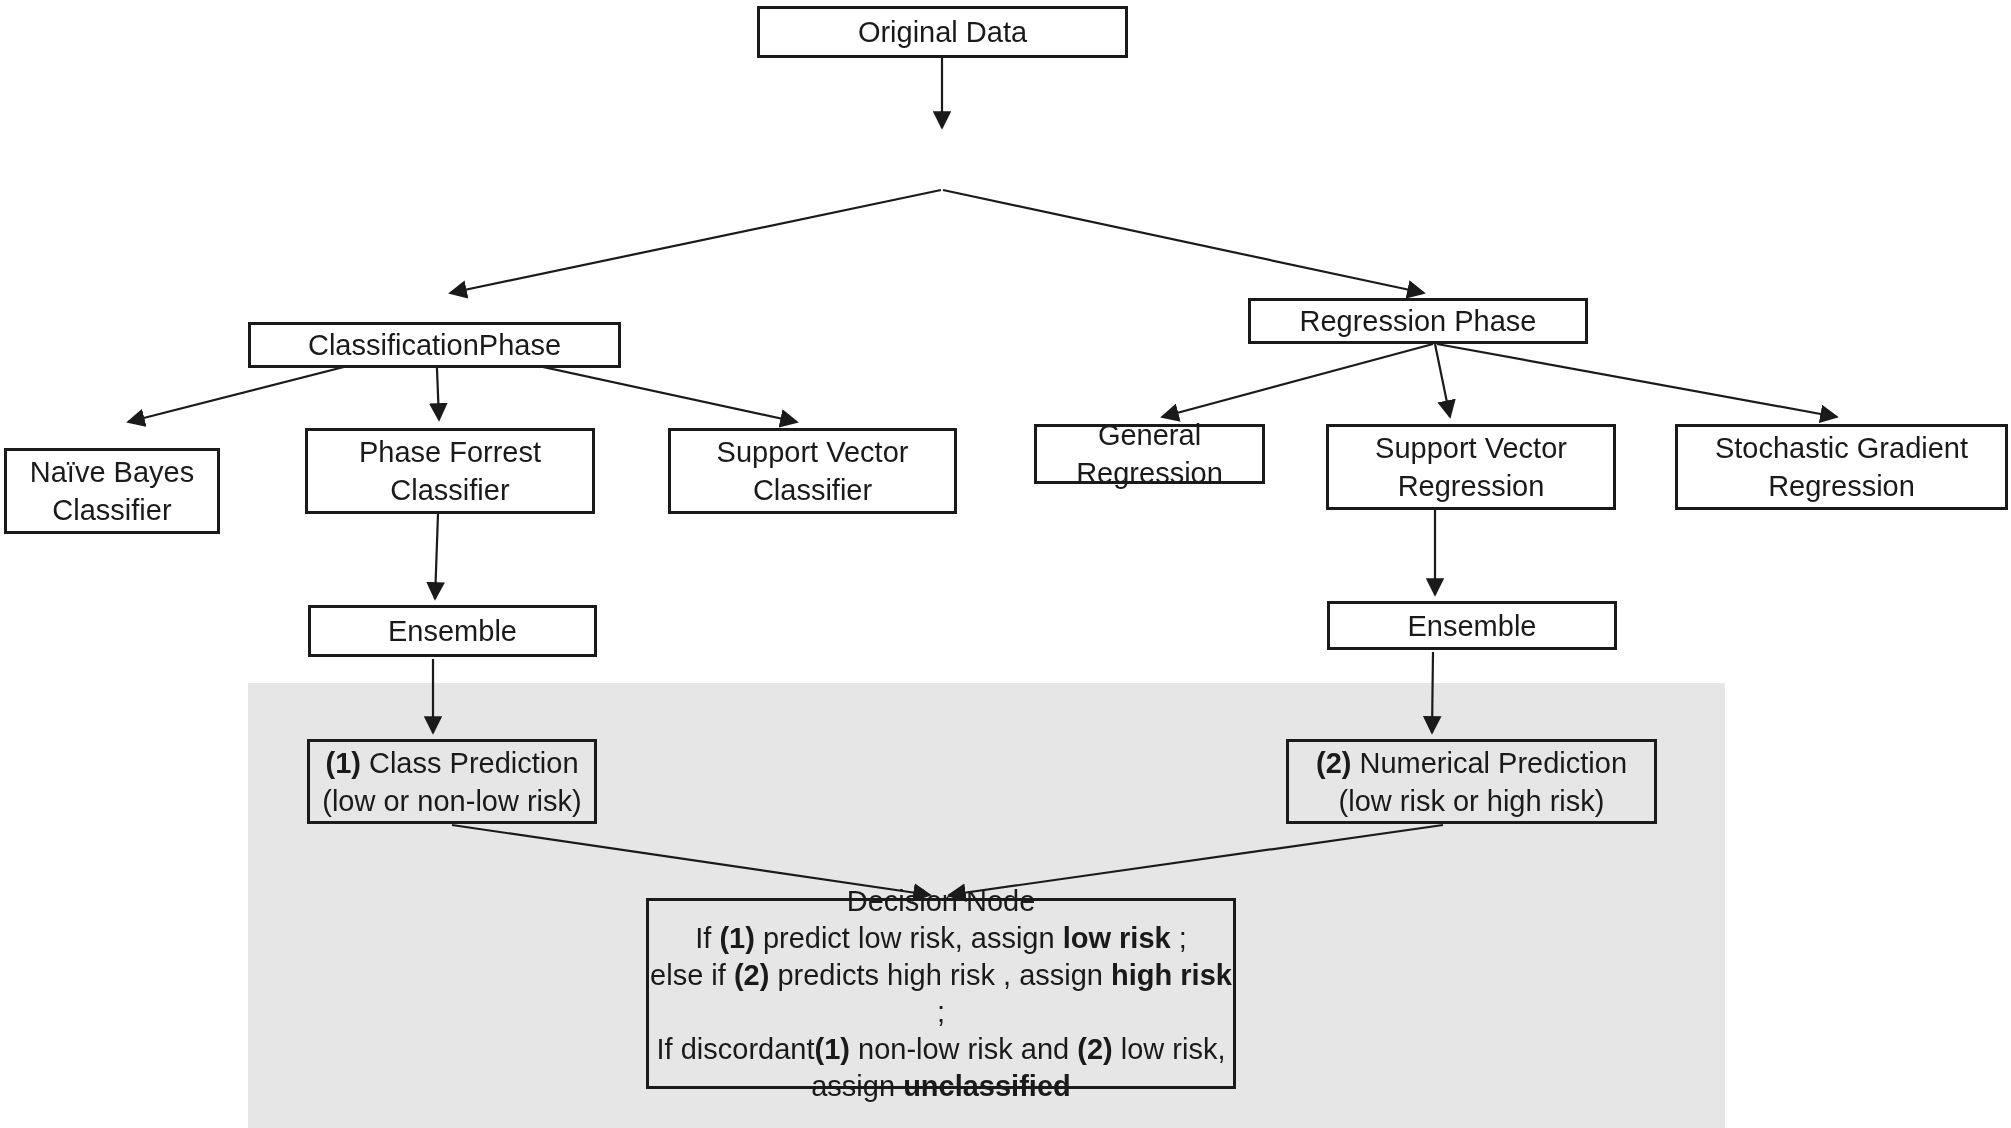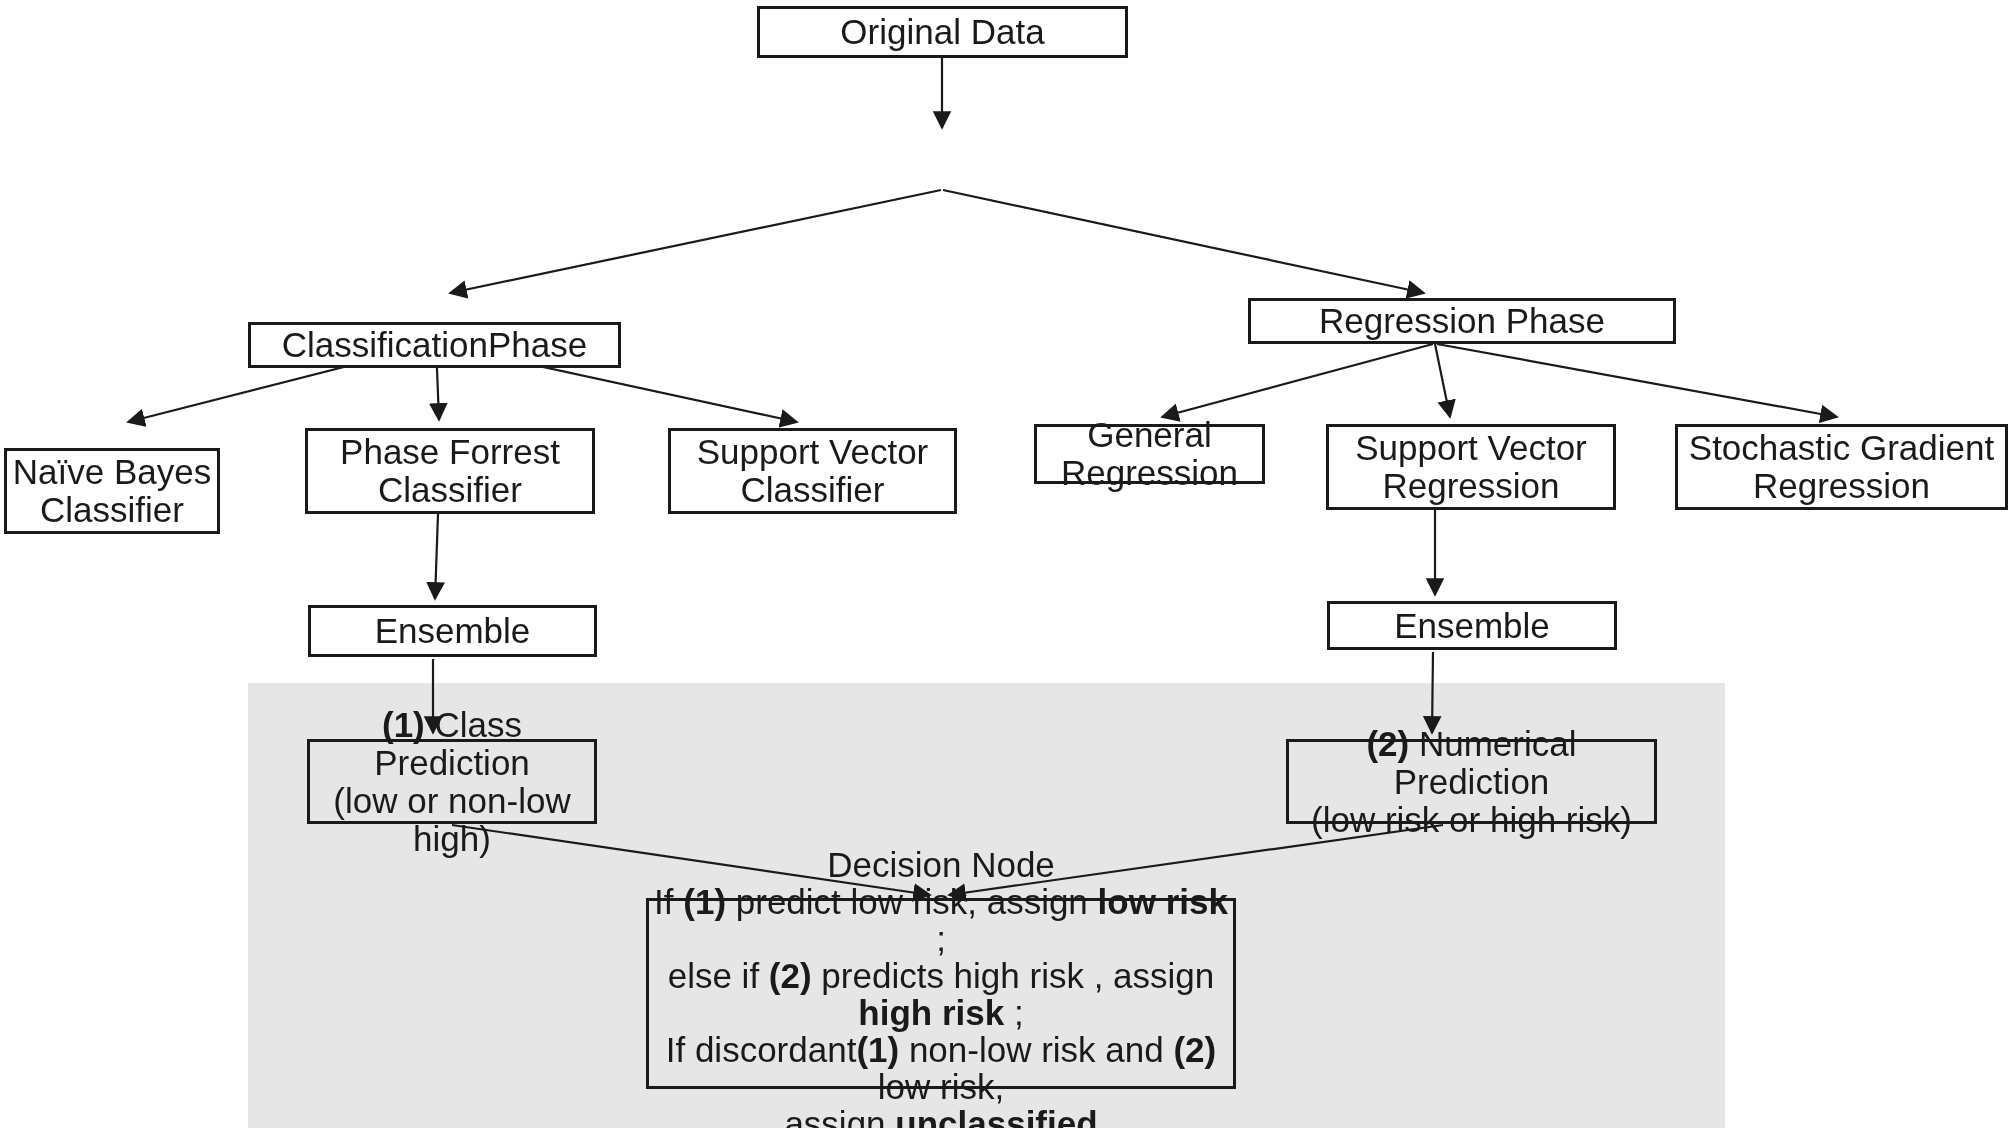--- a/index.html
+++ b/index.html
@@ -5,29 +5,29 @@
   html,body{margin:0;padding:0;background:#ffffff;}
   #canvas{
     position:relative;width:2011px;height:1128px;background:#ffffff;overflow:hidden;
     font-family:"Liberation Sans",sans-serif;color:#1a1a1a;
   }
   #shaded{position:absolute;left:248px;top:683px;width:1477px;height:445px;background:#e6e6e6;z-index:0;}
   #edges{position:absolute;left:0;top:0;z-index:1;}
   .box{
     position:absolute;z-index:2;border:3px solid #1a1a1a;background:#ffffff;
     display:flex;flex-direction:column;justify-content:center;align-items:center;
-    text-align:center;font-size:35px;line-height:38px;white-space:pre-line;box-sizing:border-box;
+    text-align:center;font-size:29px;line-height:38px;white-space:pre-line;box-sizing:border-box;
   }
   .box.on-gray{background:transparent;}
   b{font-weight:700;}
   
   #n-original{left:757px;top:6px;width:371px;height:52px;}
   #n-feature{left:757px;top:138px;width:371px;height:51px;}
   #n-classification{left:248px;top:298px;width:373px;height:46px;margin-top:24px;}
-  #n-regression{left:1248px;top:298px;width:428px;height:46px;}
+  #n-regression{left:1248px;top:298px;width:340px;height:46px;}
   #n-naive{left:4px;top:448px;width:216px;height:86px;text-align:center;}
   #n-rforrest{left:305px;top:428px;width:290px;height:86px;}
   #n-svc{left:668px;top:428px;width:289px;height:86px;}
   #n-genreg{left:1034px;top:424px;width:231px;height:60px;}
   #n-svr{left:1326px;top:424px;width:290px;height:86px;}
   #n-sgr{left:1675px;top:424px;width:333px;height:86px;}
   #n-ens-l{left:308px;top:605px;width:289px;height:52px;}
   #n-ens-r{left:1327px;top:601px;width:290px;height:49px;}
   #n-pred1{left:307px;top:739px;width:290px;height:85px;}
   #n-pred2{left:1286px;top:739px;width:371px;height:85px;}
@@ -90,21 +90,21 @@
 
   <div class="box" id="n-sgr">Stochastic Gradient
 Regression</div>
 
   <div class="box" id="n-ens-l">Ensemble</div>
 
   <div class="box" id="n-ens-r">Ensemble</div>
 
   <div class="box on-gray" id="n-pred1">
     <div class="dline"><b>(1)</b><span> Class Prediction</span></div>
-    <div class="dline">(low or non-low high)</div>
+    <div class="dline">(low or non-low risk)</div>
   </div>
 
   <div class="box on-gray" id="n-pred2">
     <div class="dline"><b>(2)</b><span> Numerical Prediction</span></div>
     <div class="dline">(low risk or high risk)</div>
   </div>
 
   <div class="box on-gray" id="n-decision">
     <div class="dline">Decision Node</div>
     <div class="dline"><span>If </span><b>(1)</b><span> predict low risk, assign </span><b>low risk</b><span> ;</span></div>

